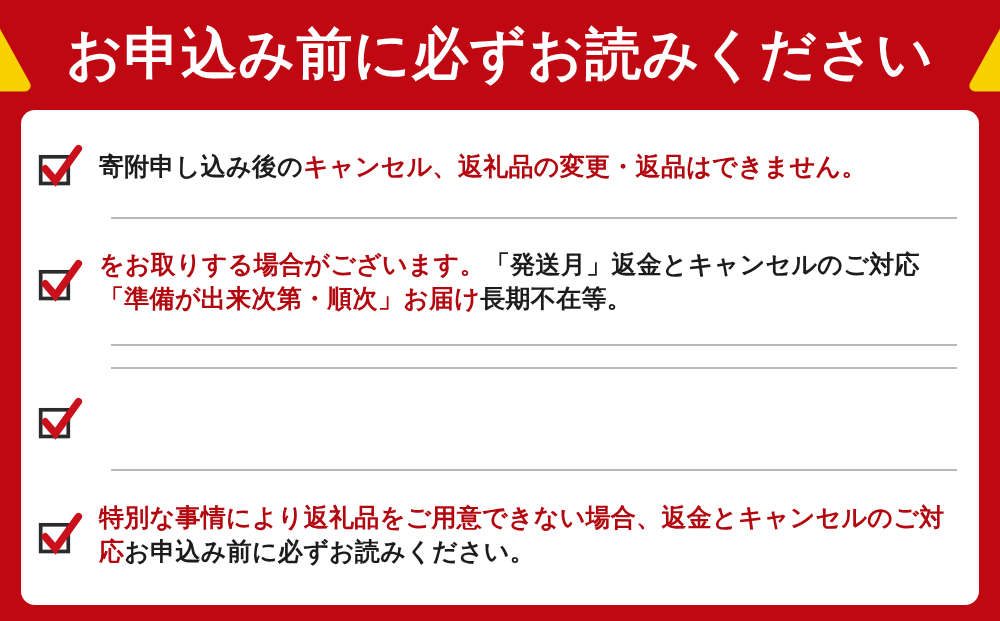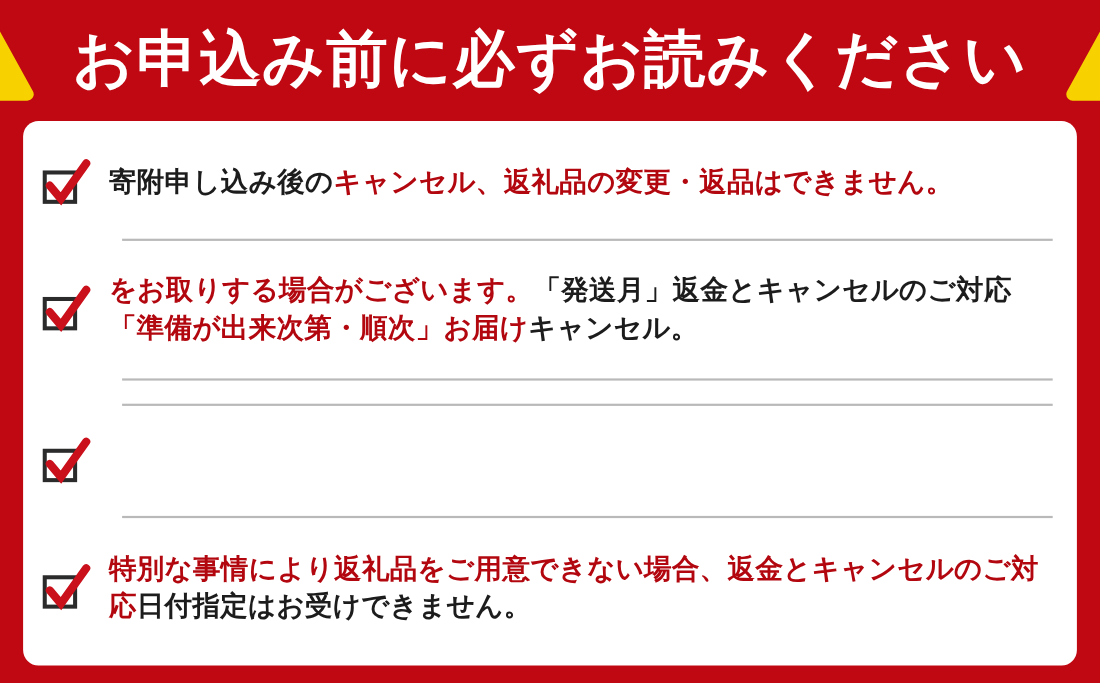--- a/index.html
+++ b/index.html
@@ -58,21 +58,21 @@
         <p><span class="seg-black">寄附申し込み後の</span><span class="seg-red">キャンセル、返礼品の変更・返品はできません。</span></p>
       </li>
 
       <div class="sep"></div>
 
       <li class="row">
         <svg class="cb" viewBox="0 0 50 46">
           <rect x="4" y="13" width="30" height="29" fill="#ffffff" stroke="var(--checkbox-border)" stroke-width="4"></rect>
           <path d="M9 26 L20 39 L45 4" fill="none" stroke="var(--check-red)" stroke-width="8" stroke-linecap="round"></path>
         </svg>
-        <p><span class="seg-red">をお取りする場合がございます。</span><span class="seg-black">「発送月」返金とキャンセルのご対応</span><span class="seg-red">「準備が出来次第・順次」お届け</span><span class="seg-black">キャンセル。</span></p>
+        <p><span class="seg-red">をお取りする場合がございます。</span><span class="seg-black">「発送月」返金とキャンセルのご対応</span><span class="seg-red">「準備が出来次第・順次」お届け</span><span class="seg-black">長期不在等。</span></p>
       </li>
 
       <div class="sep"></div>
 
 
       <div class="sep"></div>
 
       <li class="row">
         <svg class="cb" viewBox="0 0 50 46">
           <rect x="4" y="13" width="30" height="29" fill="#ffffff" stroke="var(--checkbox-border)" stroke-width="4"></rect>
@@ -80,18 +80,18 @@
         </svg>
       </li>
 
       <div class="sep"></div>
 
       <li class="row">
         <svg class="cb" viewBox="0 0 50 46">
           <rect x="4" y="13" width="30" height="29" fill="#ffffff" stroke="var(--checkbox-border)" stroke-width="4"></rect>
           <path d="M9 26 L20 39 L45 4" fill="none" stroke="var(--check-red)" stroke-width="8" stroke-linecap="round"></path>
         </svg>
-        <p><span class="seg-red">特別な事情により返礼品をご用意できない場合、返金とキャンセルのご対応</span><span class="seg-black">日付指定はお受けできません。</span></p>
+        <p><span class="seg-red">特別な事情により返礼品をご用意できない場合、返金とキャンセルのご対応</span><span class="seg-black">お申込み前に必ずお読みください。</span></p>
       </li>
 
     </ul>
   </div>
 </div>
 
 </body></html>

